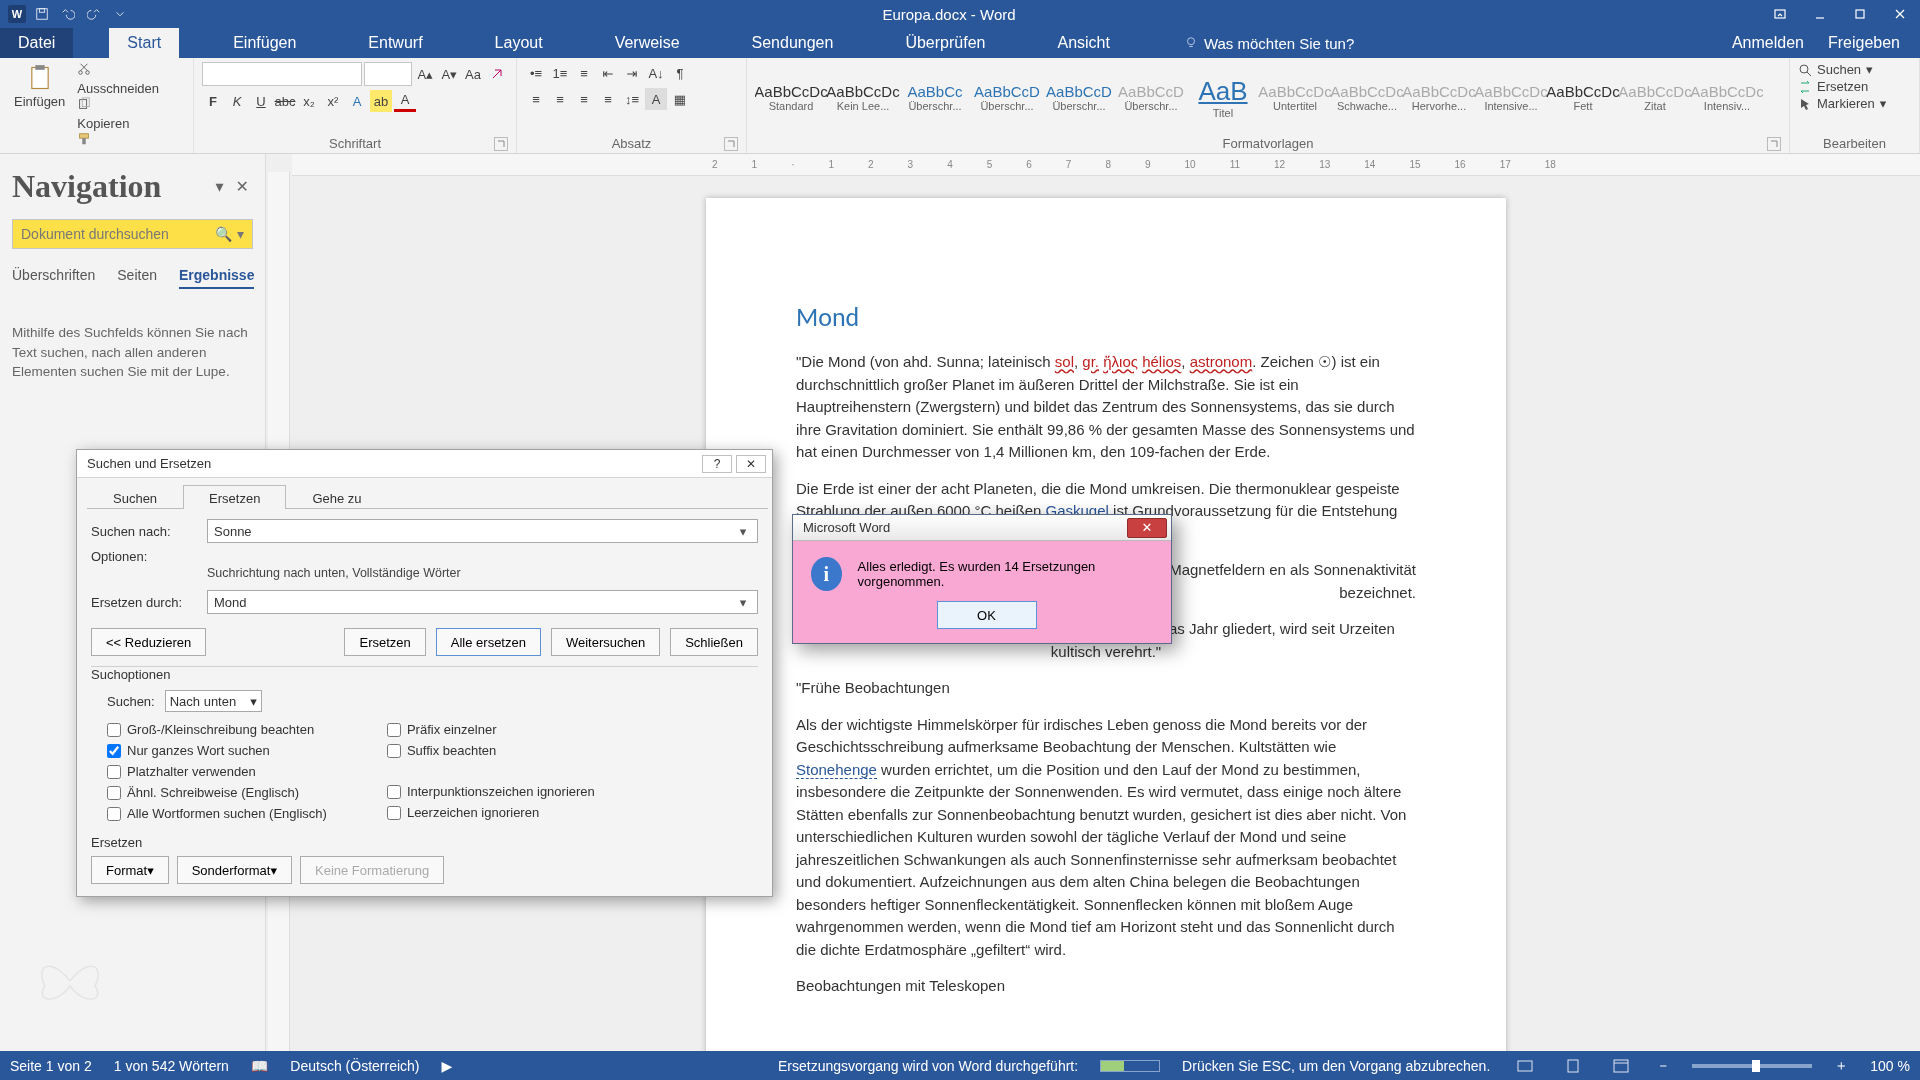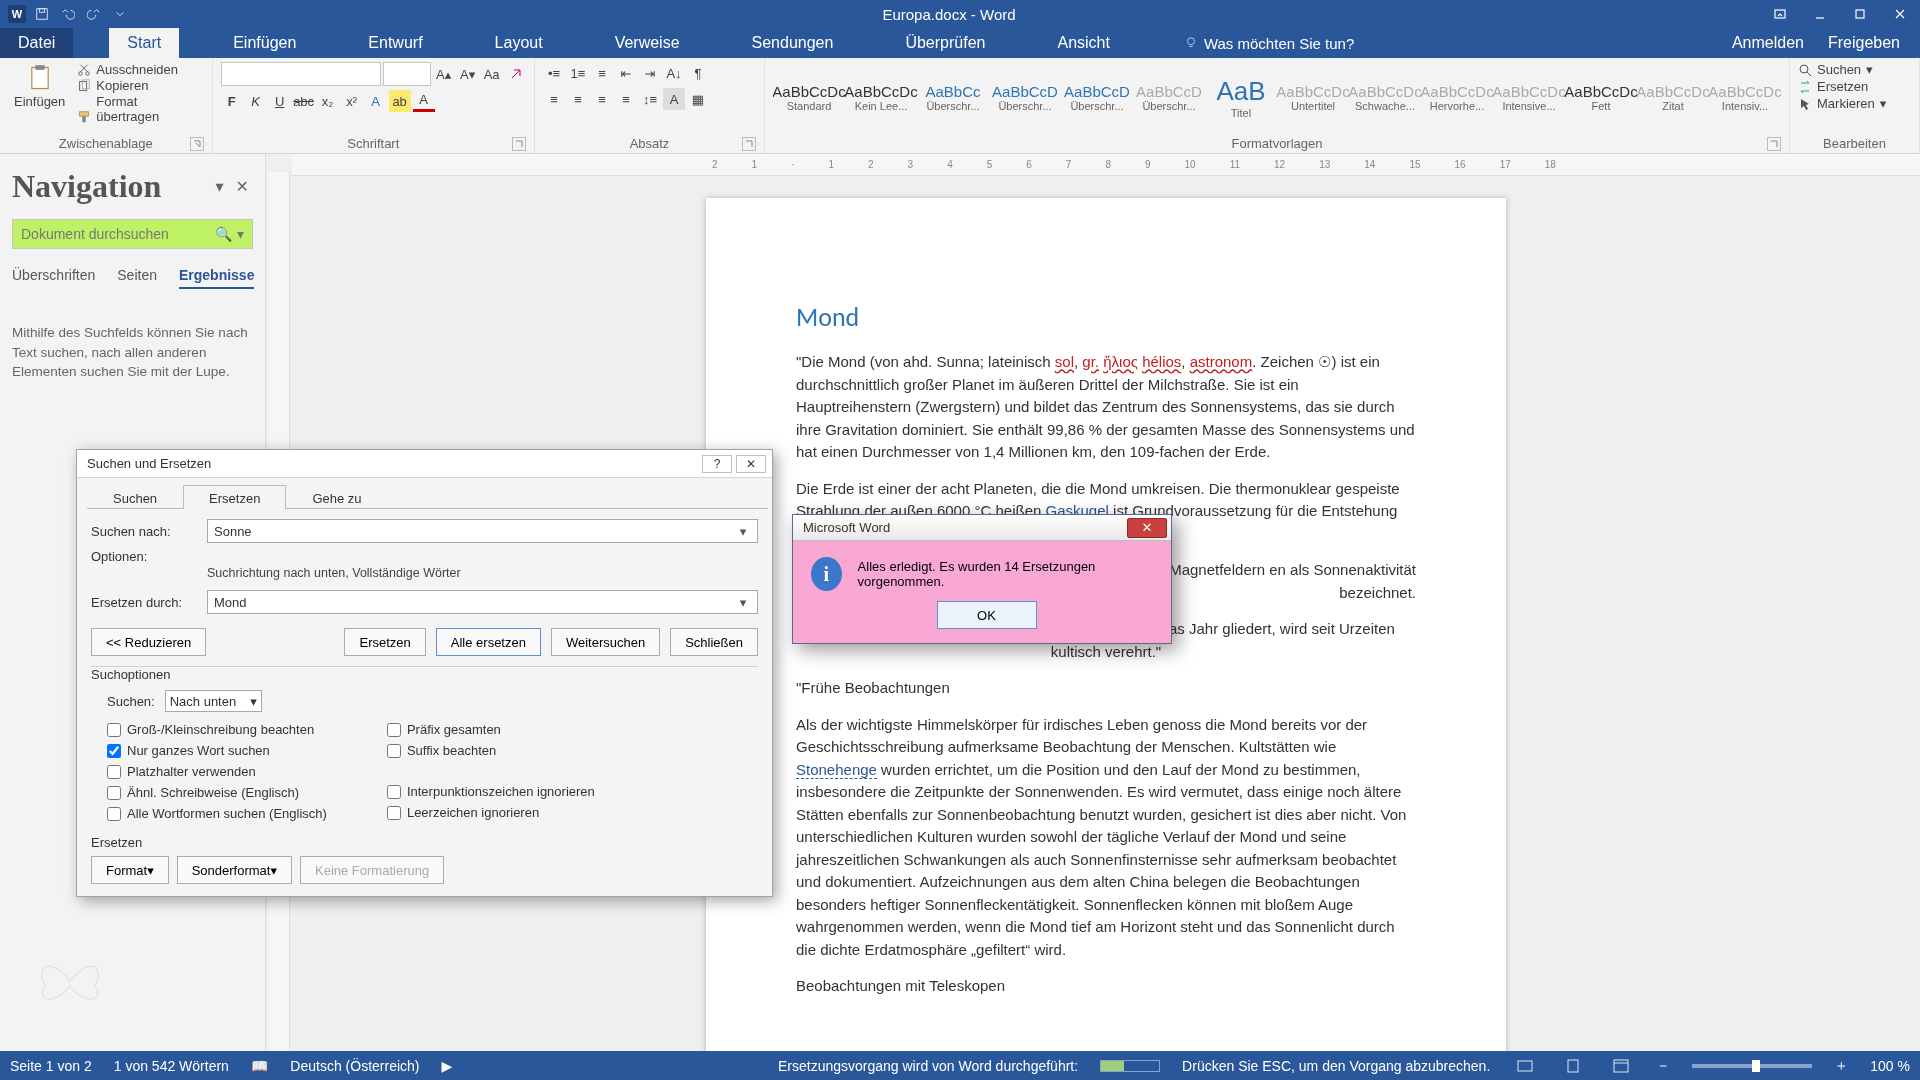--- a/index.html
+++ b/index.html
@@ -30,49 +30,49 @@
   .ribbon { height: 96px; background: #f3f3f3; border-bottom: 1px solid #d4d4d4; display: flex; font-size: 13px; color: #444; }
   .rgroup { border-right: 1px solid #e1e1e1; padding: 4px 8px 2px 8px; display: flex; flex-direction: column; }
   .rgroup-body { flex: 1; display: flex; gap: 6px; align-items: flex-start; }
   .rgroup-label { text-align: center; color: #666; font-size: 13px; padding-top: 2px; position: relative; }
   .dlg-launch { position: absolute; right: 0; bottom: 0; width: 14px; height: 14px; border: 1px solid #bbb; cursor: pointer; }
   .rgroup-label svg, .dlg-launch svg { width: 8px; height: 8px; stroke: #888; fill: none; margin: 2px; }
 
   .big-btn { display: flex; flex-direction: column; align-items: center; gap: 2px; padding: 2px 6px; cursor: pointer; }
   .big-btn .ic { width: 28px; height: 28px; }
   .clip-rows { display: flex; flex-direction: column; gap: 1px; }
-  .clip-rows div { display: flex; align-items: flex-end; gap: 5px; cursor: pointer; font-size: 13px; }
+  .clip-rows div { display: flex; align-items: flex-start; gap: 5px; cursor: pointer; font-size: 13px; flex-direction: column; }
   .clip-rows svg { width: 14px; height: 14px; }
 
   .font-box, .size-box { height: 24px; border: 1px solid #c6c6c6; background: #fff; display: flex; align-items: center; padding: 0 4px; font-size: 13px; }
   .font-box { width: 160px; } .size-box { width: 48px; }
   .mini { width: 22px; height: 22px; display: flex; align-items: center; justify-content: center; cursor: pointer; }
   .row { display: flex; gap: 2px; align-items: center; }
 
   .styles-gallery { display: flex; gap: 0; height: 70px; overflow: hidden; }
   .style-item { width: 72px; border: 1px solid transparent; display: flex; flex-direction: column; align-items: center; justify-content: center; cursor: pointer; padding: 2px; }
   .style-prev { font-size: 15px; color: #333; }
-  .style-prev.big   { font-size: 26px; color: #2e74b5; }
+  .style-prev.big   { font-size: 26px; color: #2e74b5; text-decoration: underline; }
   .style-prev.blue  { color: #2e74b5; }
   .style-prev.grey  { color: #aaa; }
   .style-item .nm { font-size: 11px; color: #666; white-space: nowrap; overflow: hidden; width: 100%; text-align: center; }
 
   .edit-rows { display: flex; flex-direction: column; gap: 2px; font-size: 13px; }
   .edit-rows div { display: flex; align-items: center; gap: 5px; cursor: pointer; }
   .edit-rows svg { width: 14px; height: 14px; }
 
   
   .workspace { position: absolute; top: 154px; bottom: 29px; left: 0; right: 0; display: flex; background: #f9f9f9; }
 
   .nav-pane { width: 266px; background: #f3f3f3; border-right: 1px solid #dbdbdb; padding: 14px 12px; }
   .nav-head { display: flex; align-items: center; justify-content: space-between; color: #444; }
   .nav-head h2 { font-weight: bold; font-family: "Segoe UI Light","Segoe UI"; font-size: 32px; color: #555; }
   .nav-head-ctl { display: flex; gap: 4px; }
   .nav-head-ctl span { cursor: pointer; padding: 0 4px; color: #666; }
-  .nav-search { margin-top: 14px; height: 30px; border: 1px solid #c6c6c6; background: #bef264; display: flex; align-items: center; padding: 0 8px; font-size: 14px; color: #777; }
+  .nav-search { margin-top: 14px; height: 30px; border: 1px solid #c6c6c6; background: #fde047; display: flex; align-items: center; padding: 0 8px; font-size: 14px; color: #777; }
   .nav-search span:first-child { flex: 1; }
   .nav-tabs { margin-top: 18px; display: flex; gap: 22px; font-size: 14px; }
   .nav-tabs span { color: #555; cursor: pointer; padding-bottom: 4px; }
   .nav-tabs .active { color: #2a569a; border-bottom: 2px solid #2a569a; font-weight: 600; }
   .nav-hint { margin-top: 34px; font-size: 13.5px; color: #666; line-height: 1.45; }
 
   .doc-area { flex: 1; position: relative; background: #efefef; }
   .vruler { position: absolute; left: 2px; top: 18px; bottom: 0; width: 22px; background: #f6f6f6; border-right: 1px solid #ddd; }
   .hruler { position: absolute; left: 26px; right: 0; top: 0; height: 22px; background: #f6f6f6; border-bottom: 1px solid #ddd; font-size: 10px; color: #888; display: flex; align-items: center; padding-left: 420px; gap: 34px; white-space: nowrap; }
   .page-holder { position: absolute; left: 26px; right: 0; top: 24px; bottom: 0; overflow: auto; display: flex; justify-content: center; padding-top: 20px; }
@@ -544,21 +544,21 @@
               <span>Ähnl. Schreibweise (Englisch)</span>
             </label>
           <label class="cb">
               <input type="checkbox" style="">
               <span>Alle Wortformen suchen (Englisch)</span>
             </label>
         </div>
         <div class="fr-col">
           <label class="cb">
               <input type="checkbox" style="">
-              <span>Präfix gesamten</span>
+              <span>Präfix einzelner</span>
             </label>
           <label class="cb">
               <input type="checkbox" style="">
               <span>Suffix beachten</span>
             </label>
           <div style="height:14px"></div>
           <label class="cb">
               <input type="checkbox" style="">
               <span>Interpunktionszeichen ignorieren</span>
             </label>

